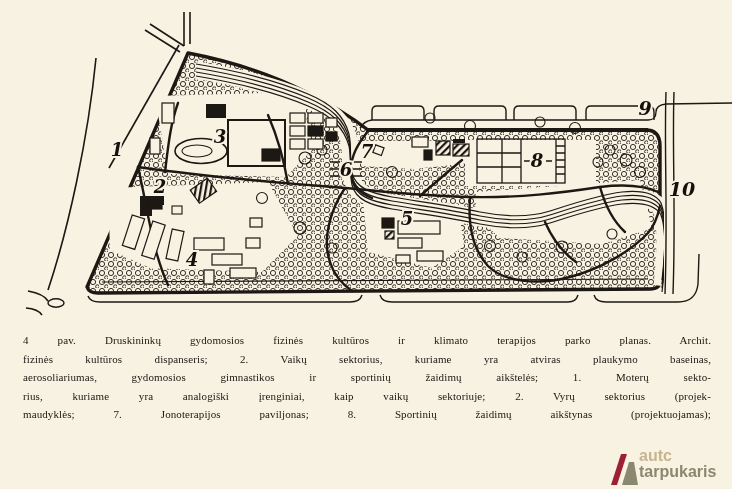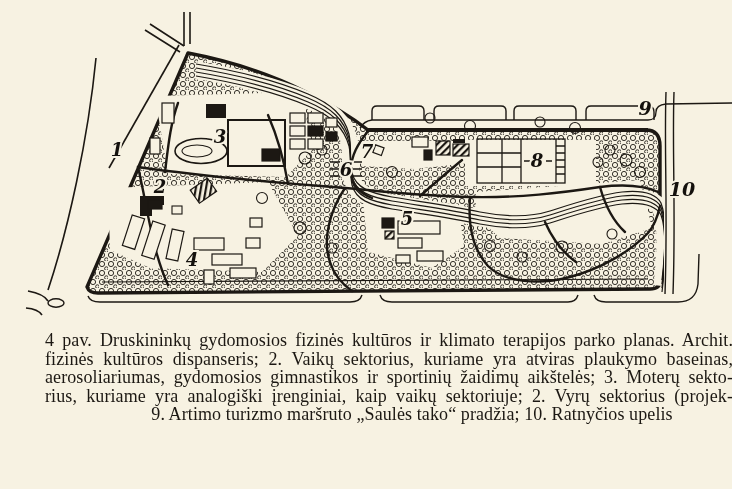--- a/index.html
+++ b/index.html
@@ -4,21 +4,21 @@
 <style>
   html,body{margin:0;padding:0;}
   .page{
     position:relative;width:732px;height:489px;
     background:#f7f2e2;overflow:hidden;
     font-family:"Liberation Serif",serif;color:#1c1813;
   }
   .map-wrap{position:absolute;left:0;top:0;width:732px;height:332px;}
   .caption{
     position:absolute;left:23px;top:331px;width:688px;
-    font-size:18px;line-height:18.6px;letter-spacing:.1px;margin-left:22px;
+    font-size:11px;line-height:18.6px;letter-spacing:.1px;
   }
   .caption .cline{text-align:justify;text-align-last:justify;white-space:nowrap;}
   .caption .cline.last{text-align:center;text-align-last:center;padding-left:46px;white-space:nowrap;}
   .watermark{
     position:absolute;left:611px;top:448px;width:121px;height:40px;
     display:flex;align-items:flex-start;
     font-family:"Liberation Sans",sans-serif;font-weight:bold;
   }
   .wm-mark{flex:0 0 auto;margin-top:4px;}
   .wm-text{display:flex;flex-direction:column;line-height:16px;margin-left:1px;}
@@ -218,19 +218,29 @@
       <text class="marker" x="537" y="167">8</text>
       <text class="marker big" x="645" y="115">9</text>
       <text class="marker big" x="682" y="196">10</text>
     </g>
   </svg>
   </div>
 
   <div class="caption">
     <div class="cline">4 pav. Druskininkų gydomosios fizinės kultūros ir klimato terapijos parko planas. Archit.</div>
     <div class="cline">fizinės kultūros dispanseris; 2. Vaikų sektorius, kuriame yra atviras plaukymo baseinas,</div>
-    <div class="cline">aerosoliariumas, gydomosios gimnastikos ir sportinių žaidimų aikštelės; 3. Moterų sekto-</div>
+    <div class="cline">aerosoliariumas, gydomosios gimnastikos ir sportinių žaidimų aikštelės; 1. Moterų sekto-</div>
     <div class="cline">rius, kuriame yra analogiški įrenginiai, kaip vaikų sektoriuje; 2. Vyrų sektorius (projek-</div>
-    <div class="cline last">9. Artimo turizmo maršruto „Saulės tako“ pradžia; 10. Ratnyčios upelis</div>
+    <div class="cline">maudyklės; 7. Jonoterapijos paviljonas; 8. Sportinių žaidimų aikštynas (projektuojamas);</div>
   </div>
 
+  <div class="watermark">
+    <svg class="wm-mark" width="27" height="33" viewBox="0 0 27 33">
+      <polygon points="0,33 10,2 16,2 6,33" fill="#9c2033"></polygon>
+      <polygon points="11,33 18,10 23,10 27,33" fill="#8b8870"></polygon>
+    </svg>
+    <div class="wm-text">
+      <span class="wm-l1">autc</span>
+      <span class="wm-l2">tarpukaris</span>
+    </div>
+  </div>
 
 </div>
 
 </body></html>

